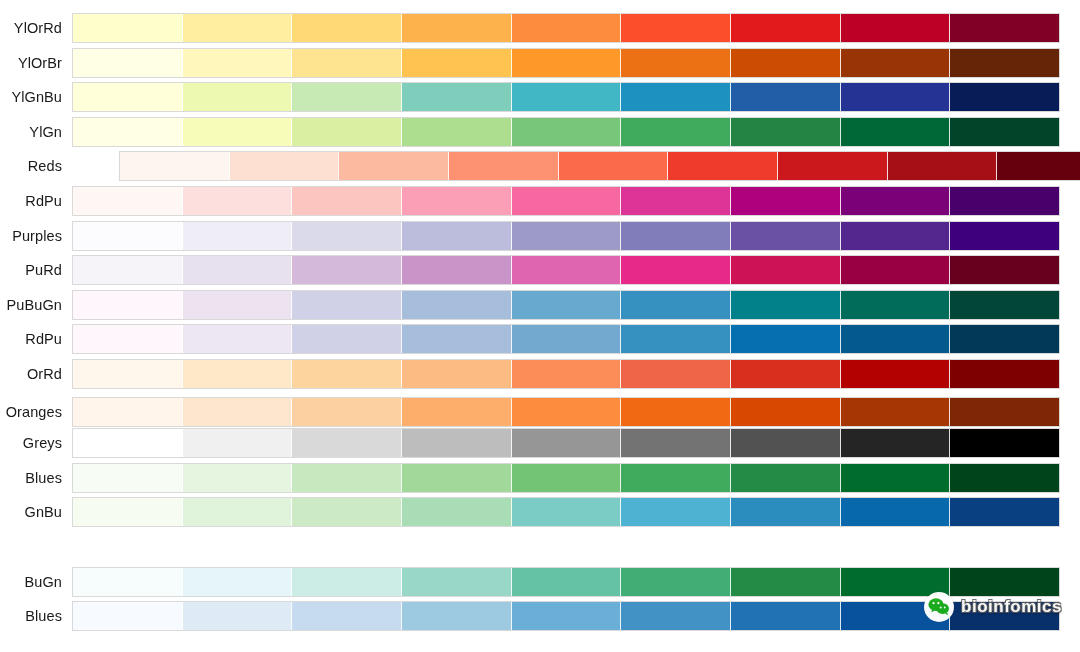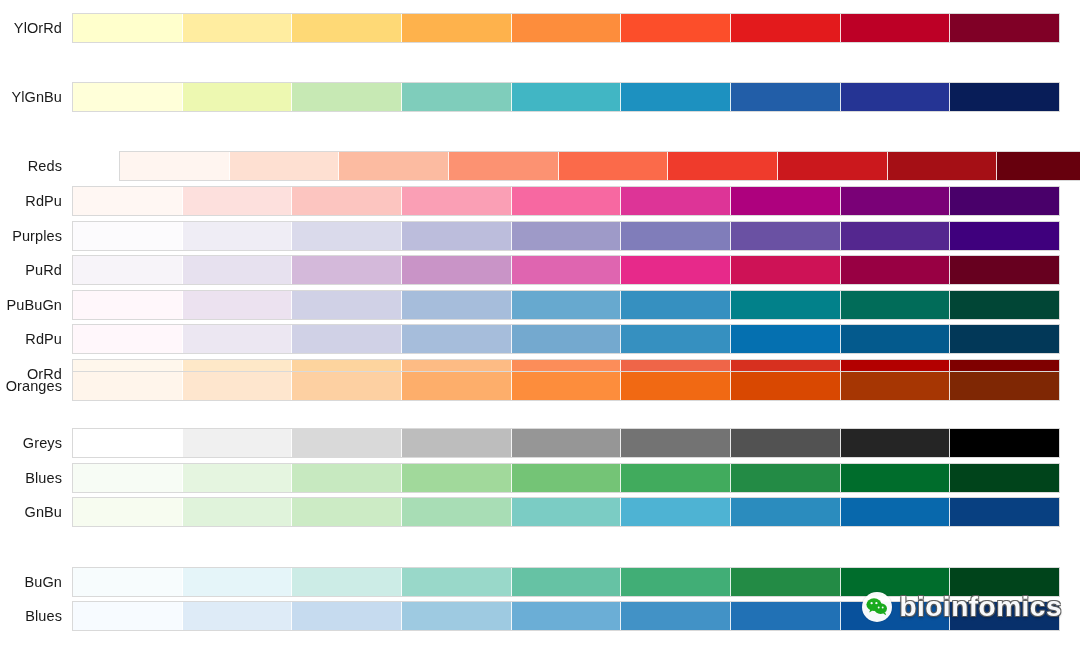--- a/index.html
+++ b/index.html
@@ -79,21 +79,21 @@
     width: 30px;
     height: 30px;
     border-radius: 50%;
     background: #ffffff;
     display: flex;
     align-items: center;
     justify-content: center;
     box-shadow: 0 0 2px rgba(0,0,0,0.18);
   }
   .wm-text {
-    font-size: 28px;
+    font-size: 17px;
     font-weight: bold;
     color: #ffffff;
     text-shadow:
        1px  1px 0 rgba(90,90,90,0.95),
       -1px  1px 0 rgba(90,90,90,0.95),
        1px -1px 0 rgba(90,90,90,0.95),
       -1px -1px 0 rgba(90,90,90,0.95),
        0    2px 3px rgba(0,0,0,0.35);
     letter-spacing: 0.5px;
     line-height: 30px;
@@ -110,34 +110,62 @@
         <div class="swatch" title="YlOrRd 2 #ffeda0" style="background: rgb(255, 237, 160);"></div>
         <div class="swatch" title="YlOrRd 3 #fed976" style="background: rgb(254, 217, 118);"></div>
         <div class="swatch" title="YlOrRd 4 #feb24c" style="background: rgb(254, 178, 76);"></div>
         <div class="swatch" title="YlOrRd 5 #fd8d3c" style="background: rgb(253, 141, 60);"></div>
         <div class="swatch" title="YlOrRd 6 #fc4e2a" style="background: rgb(252, 78, 42);"></div>
         <div class="swatch" title="YlOrRd 7 #e31a1c" style="background: rgb(227, 26, 28);"></div>
         <div class="swatch" title="YlOrRd 8 #bd0026" style="background: rgb(189, 0, 38);"></div>
         <div class="swatch" title="YlOrRd 9 #800026" style="background: rgb(128, 0, 38);"></div>
       </div>
     </div>
+    <div class="palette-row" style="top: 47.6px;">
+      <div class="palette-label">YlOrBr</div>
+      <div class="swatch-strip">
+        <div class="swatch" title="YlOrBr 1 #ffffe5" style="background: rgb(255, 255, 229);"></div>
+        <div class="swatch" title="YlOrBr 2 #fff7bc" style="background: rgb(255, 247, 188);"></div>
+        <div class="swatch" title="YlOrBr 3 #fee391" style="background: rgb(254, 227, 145);"></div>
+        <div class="swatch" title="YlOrBr 4 #fec44f" style="background: rgb(254, 196, 79);"></div>
+        <div class="swatch" title="YlOrBr 5 #fe9929" style="background: rgb(254, 153, 41);"></div>
+        <div class="swatch" title="YlOrBr 6 #ec7014" style="background: rgb(236, 112, 20);"></div>
+        <div class="swatch" title="YlOrBr 7 #cc4c02" style="background: rgb(204, 76, 2);"></div>
+        <div class="swatch" title="YlOrBr 8 #993404" style="background: rgb(153, 52, 4);"></div>
+        <div class="swatch" title="YlOrBr 9 #662506" style="background: rgb(102, 37, 6);"></div>
+      </div>
+    </div>
     <div class="palette-row" style="top: 82.2px; border-radius: 15px;">
       <div class="palette-label">YlGnBu</div>
       <div class="swatch-strip">
         <div class="swatch" title="YlGnBu 1 #ffffd9" style="background: rgb(255, 255, 217);"></div>
         <div class="swatch" title="YlGnBu 2 #edf8b1" style="background: rgb(237, 248, 177);"></div>
         <div class="swatch" title="YlGnBu 3 #c7e9b4" style="background: rgb(199, 233, 180);"></div>
         <div class="swatch" title="YlGnBu 4 #7fcdbb" style="background: rgb(127, 205, 187);"></div>
         <div class="swatch" title="YlGnBu 5 #41b6c4" style="background: rgb(65, 182, 196);"></div>
         <div class="swatch" title="YlGnBu 6 #1d91c0" style="background: rgb(29, 145, 192);"></div>
         <div class="swatch" title="YlGnBu 7 #225ea8" style="background: rgb(34, 94, 168);"></div>
         <div class="swatch" title="YlGnBu 8 #253494" style="background: rgb(37, 52, 148);"></div>
         <div class="swatch" title="YlGnBu 9 #081d58" style="background: rgb(8, 29, 88);"></div>
       </div>
     </div>
+    <div class="palette-row" style="top: 116.8px;">
+      <div class="palette-label">YlGn</div>
+      <div class="swatch-strip">
+        <div class="swatch" title="YlGn 1 #ffffe5" style="background: rgb(255, 255, 229);"></div>
+        <div class="swatch" title="YlGn 2 #f7fcb9" style="background: rgb(247, 252, 185);"></div>
+        <div class="swatch" title="YlGn 3 #d9f0a3" style="background: rgb(217, 240, 163);"></div>
+        <div class="swatch" title="YlGn 4 #addd8e" style="background: rgb(173, 221, 142);"></div>
+        <div class="swatch" title="YlGn 5 #78c679" style="background: rgb(120, 198, 121);"></div>
+        <div class="swatch" title="YlGn 6 #41ab5d" style="background: rgb(65, 171, 93);"></div>
+        <div class="swatch" title="YlGn 7 #238443" style="background: rgb(35, 132, 67);"></div>
+        <div class="swatch" title="YlGn 8 #006837" style="background: rgb(0, 104, 55);"></div>
+        <div class="swatch" title="YlGn 9 #004529" style="background: rgb(0, 69, 41);"></div>
+      </div>
+    </div>
     <div class="palette-row" style="top: 151.4px; gap: 47px;">
       <div class="palette-label">Reds</div>
       <div class="swatch-strip">
         <div class="swatch" title="Reds 1 #fff5f0" style="background: rgb(255, 245, 240);"></div>
         <div class="swatch" title="Reds 2 #fee0d2" style="background: rgb(254, 224, 210);"></div>
         <div class="swatch" title="Reds 3 #fcbba1" style="background: rgb(252, 187, 161);"></div>
         <div class="swatch" title="Reds 4 #fc9272" style="background: rgb(252, 146, 114);"></div>
         <div class="swatch" title="Reds 5 #fb6a4a" style="background: rgb(251, 106, 74);"></div>
         <div class="swatch" title="Reds 6 #ef3b2c" style="background: rgb(239, 59, 44);"></div>
         <div class="swatch" title="Reds 7 #cb181d" style="background: rgb(203, 24, 29);"></div>
@@ -222,21 +250,21 @@
         <div class="swatch" title="OrRd 2 #fee8c8" style="background: rgb(254, 232, 200);"></div>
         <div class="swatch" title="OrRd 3 #fdd49e" style="background: rgb(253, 212, 158);"></div>
         <div class="swatch" title="OrRd 4 #fdbb84" style="background: rgb(253, 187, 132);"></div>
         <div class="swatch" title="OrRd 5 #fc8d59" style="background: rgb(252, 141, 89);"></div>
         <div class="swatch" title="OrRd 6 #ef6548" style="background: rgb(239, 101, 72);"></div>
         <div class="swatch" title="OrRd 7 #d7301f" style="background: rgb(215, 48, 31);"></div>
         <div class="swatch" title="OrRd 8 #b30000" style="background: rgb(179, 0, 0);"></div>
         <div class="swatch" title="OrRd 9 #7f0000" style="background: rgb(127, 0, 0);"></div>
       </div>
     </div>
-    <div class="palette-row" style="top: 371px;">
+    <div class="palette-row" style="top: 397px;">
       <div class="palette-label">Oranges</div>
       <div class="swatch-strip">
         <div class="swatch" title="Oranges 1 #fff5eb" style="background: rgb(255, 245, 235);"></div>
         <div class="swatch" title="Oranges 2 #fee6ce" style="background: rgb(254, 230, 206);"></div>
         <div class="swatch" title="Oranges 3 #fdd0a2" style="background: rgb(253, 208, 162);"></div>
         <div class="swatch" title="Oranges 4 #fdae6b" style="background: rgb(253, 174, 107);"></div>
         <div class="swatch" title="Oranges 5 #fd8d3c" style="background: rgb(253, 141, 60);"></div>
         <div class="swatch" title="Oranges 6 #f16913" style="background: rgb(241, 105, 19);"></div>
         <div class="swatch" title="Oranges 7 #d94801" style="background: rgb(217, 72, 1);"></div>
         <div class="swatch" title="Oranges 8 #a63603" style="background: rgb(166, 54, 3);"></div>

